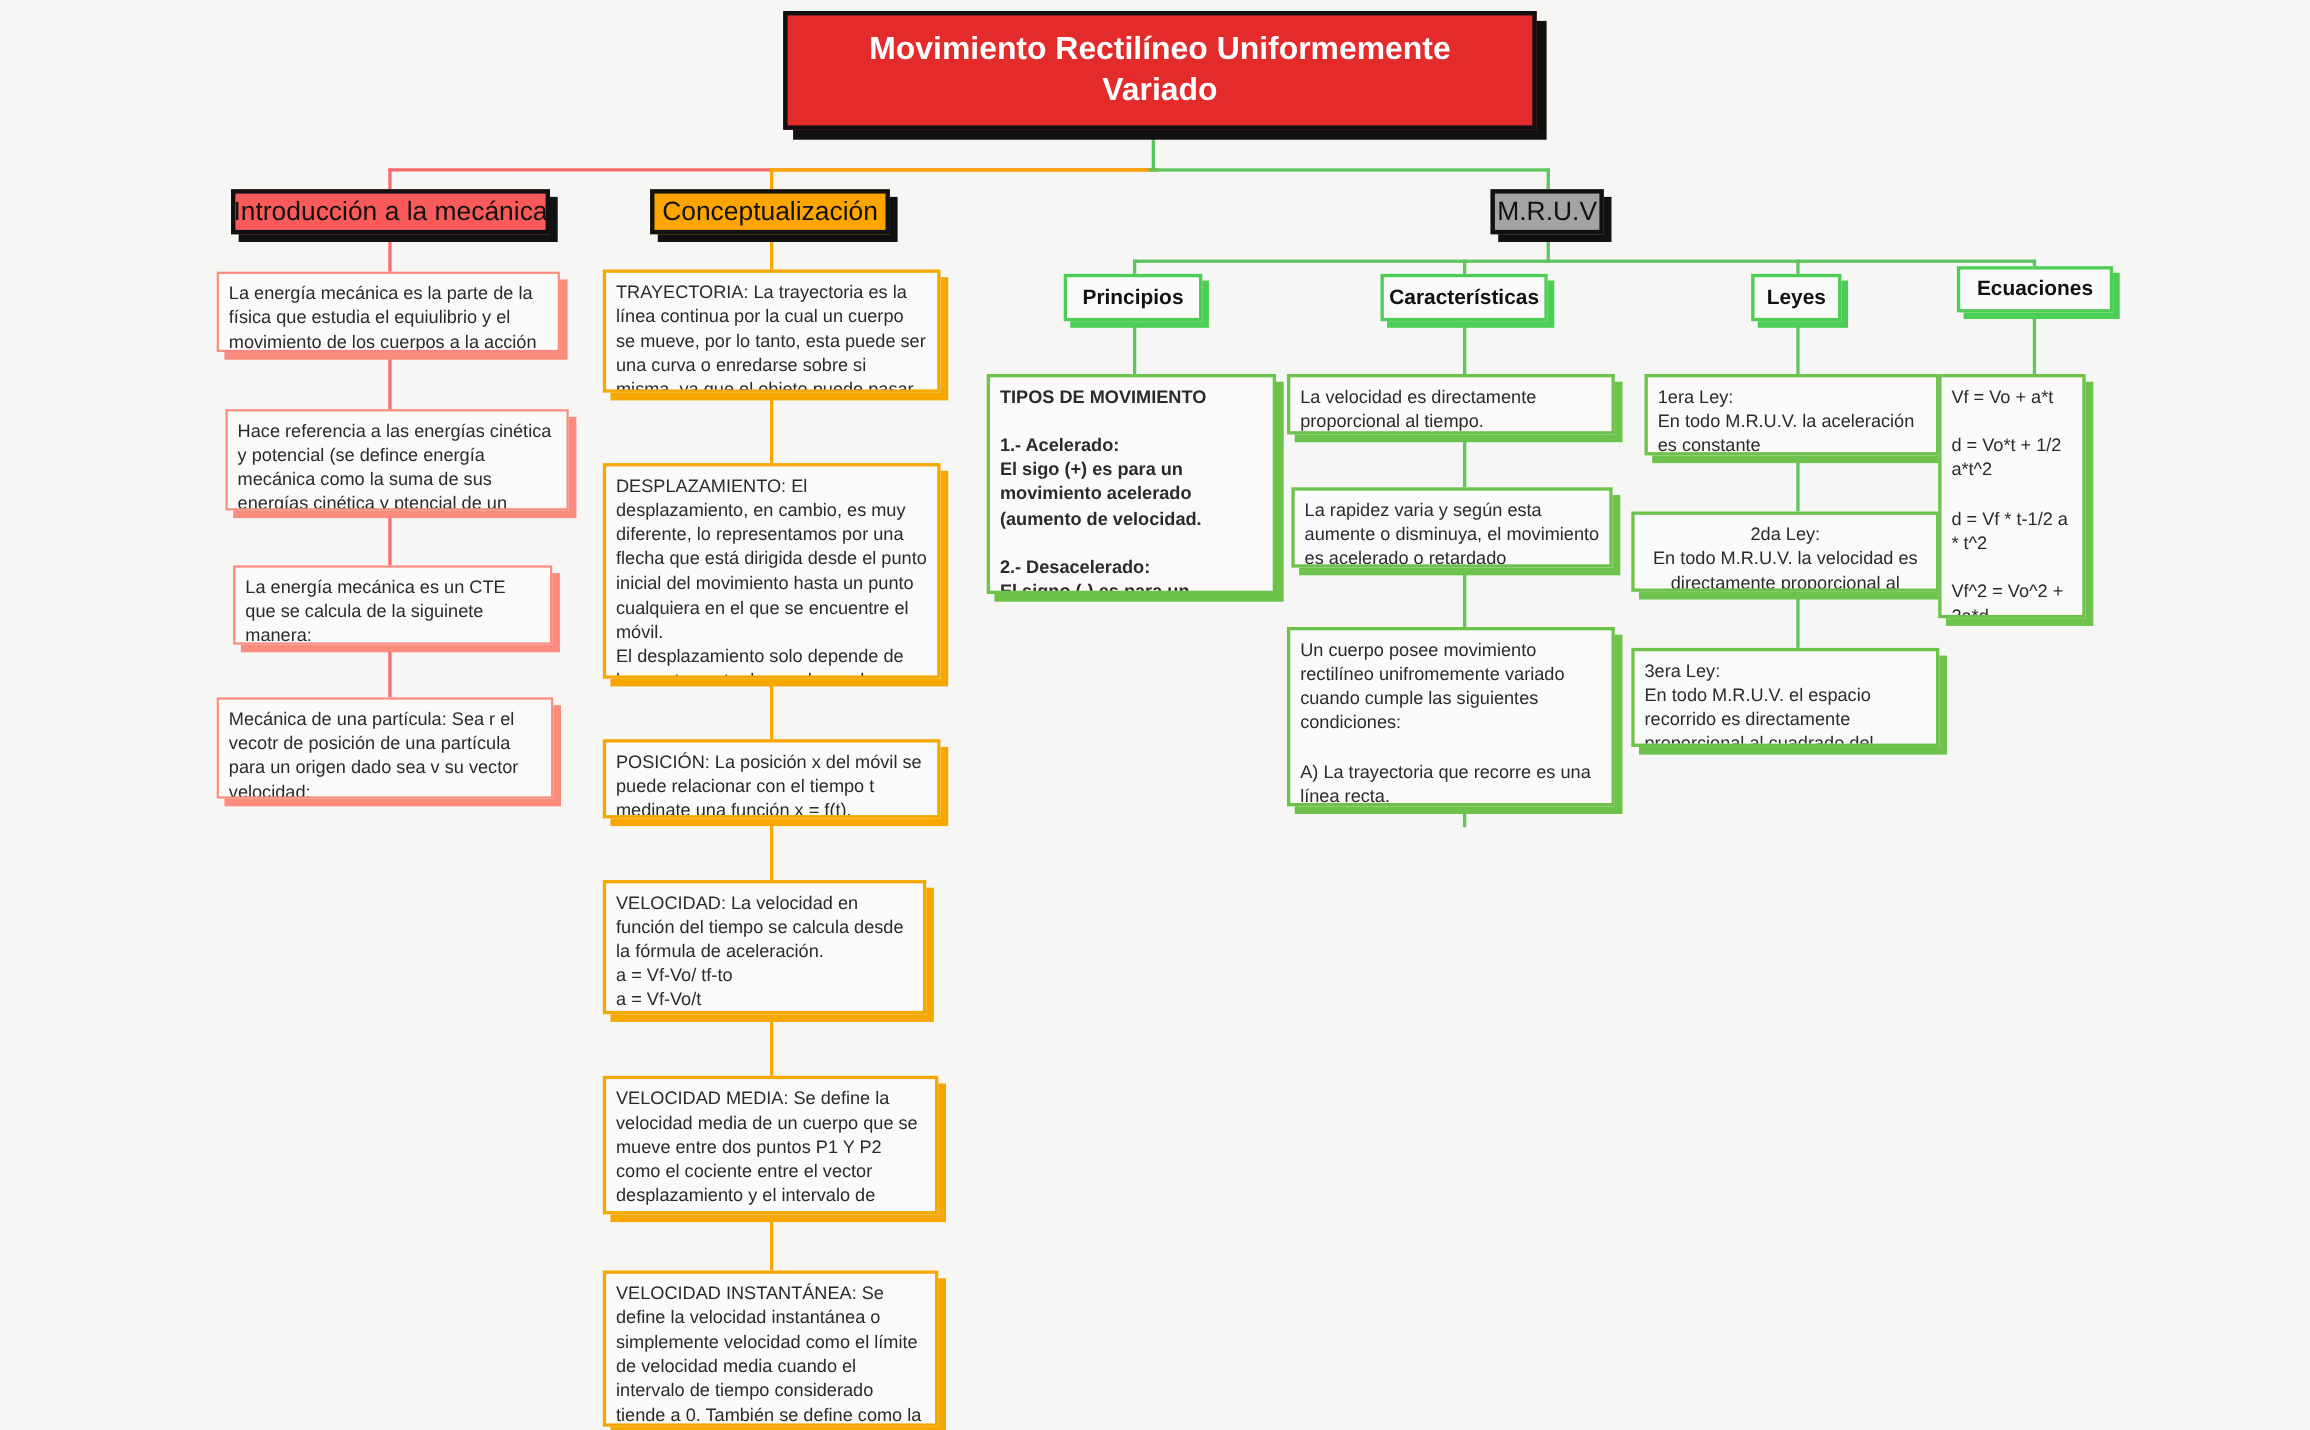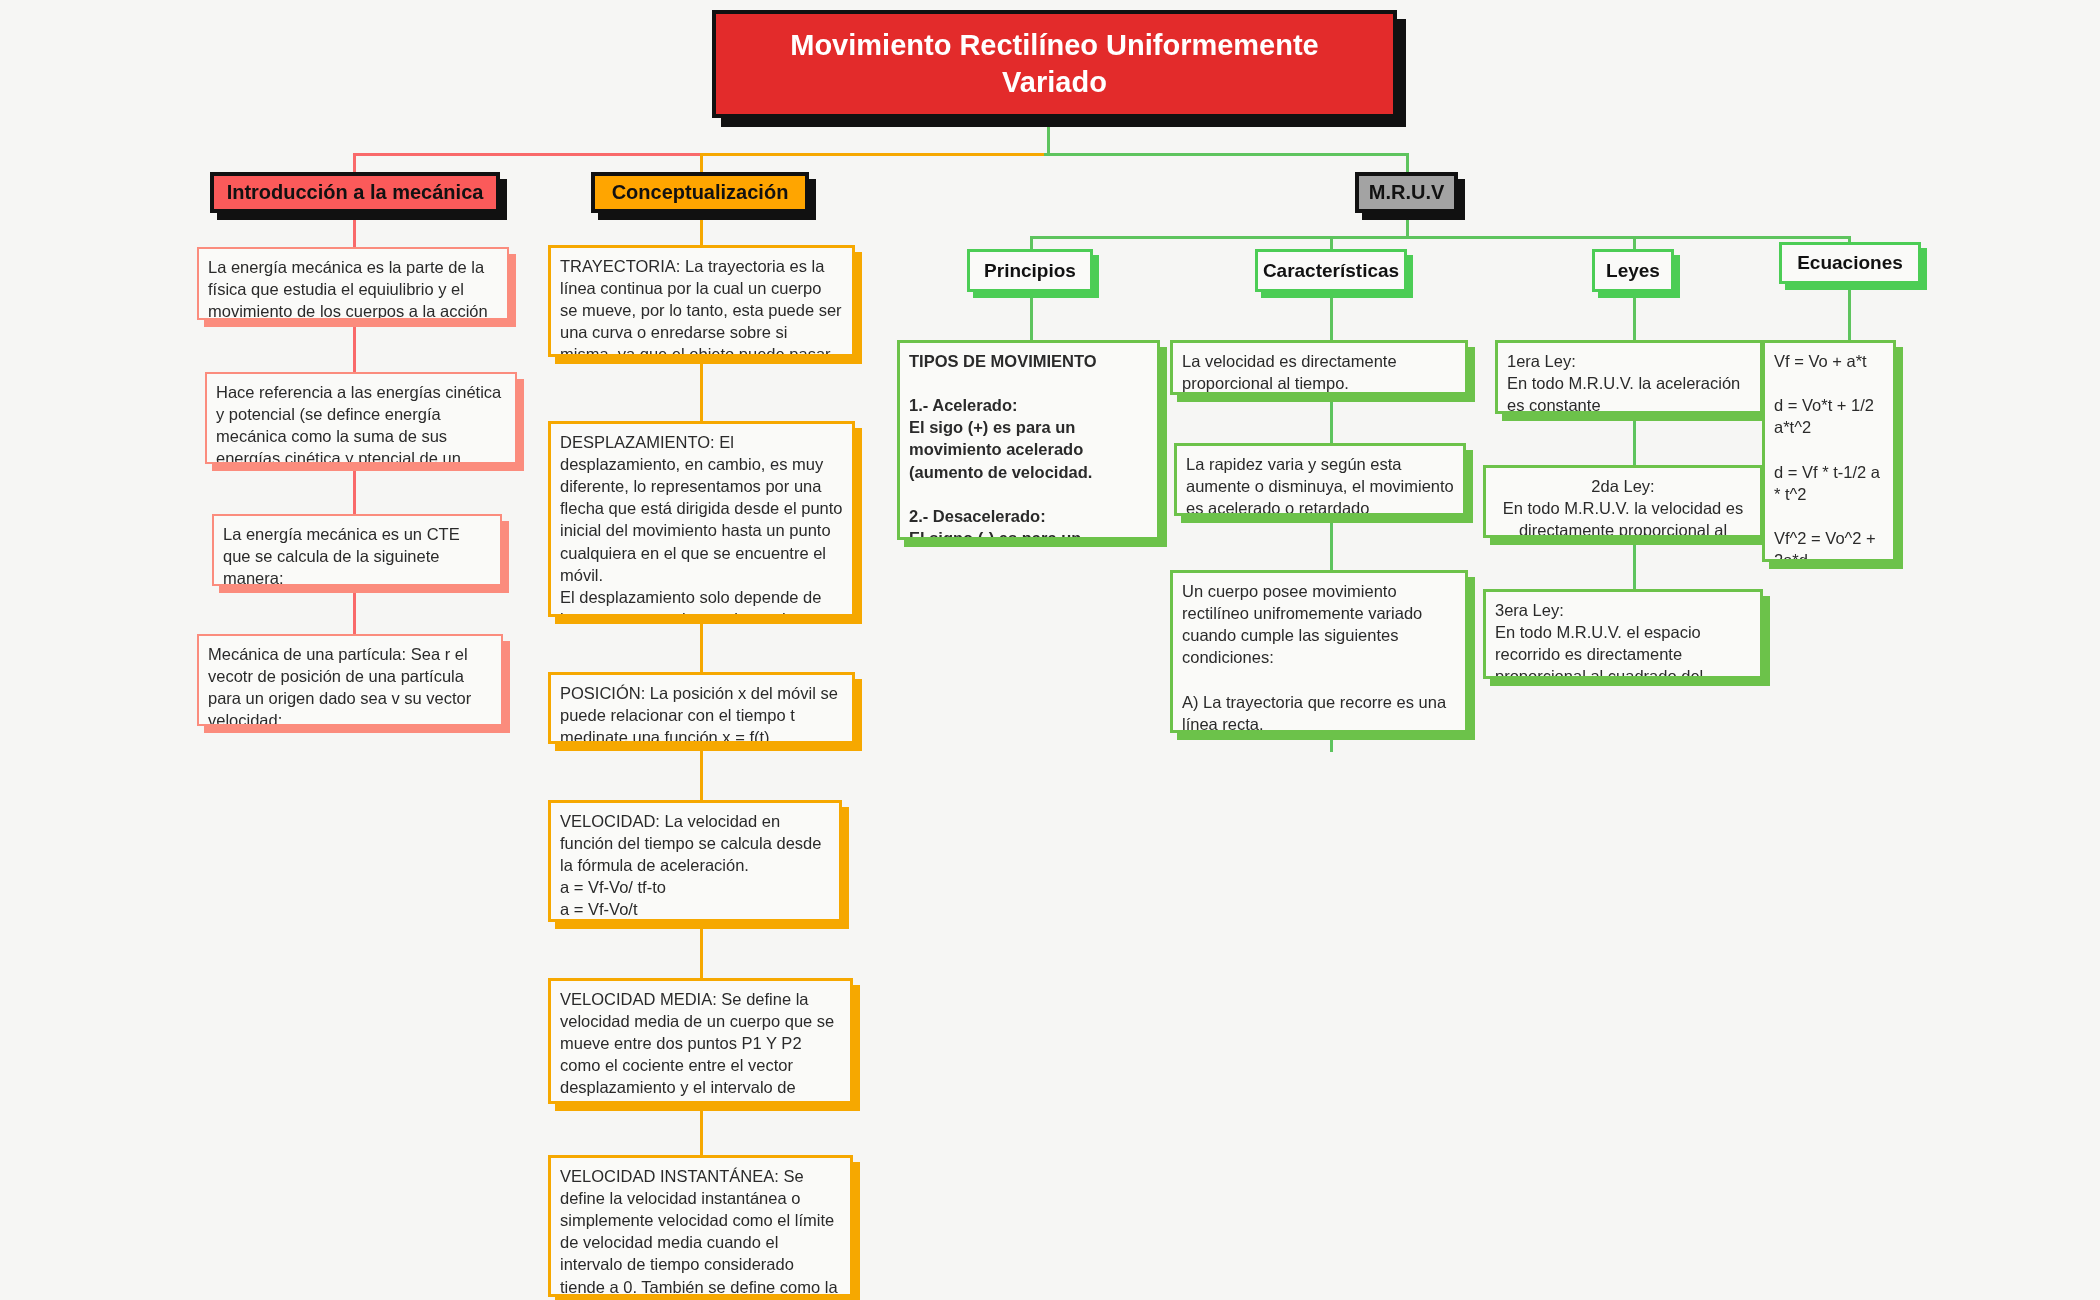--- a/index.html
+++ b/index.html
@@ -31,22 +31,22 @@
     display:flex;align-items:center;justify-content:center;
     padding:6px 18px;
   }
 
   
   .hdr{
     position:absolute;
     box-sizing:border-box;
     border:4px solid #111;
     color:#111;
-    font-weight:bold;
-    font-size:20px;
+    font-weight:normal;
+    font-size:24px;
     display:flex;align-items:center;justify-content:center;
     padding:7px 25px;
     white-space:nowrap;
   }
   .hdr.red{background:#fb5a5a;box-shadow:7px 7px 0 0 #111;}
   .hdr.orange{background:#ffa500;box-shadow:7px 7px 0 0 #111;}
   .hdr.green{background:#a3a3a3;box-shadow:7px 7px 0 0 #111;}
 
   
   .sub{

